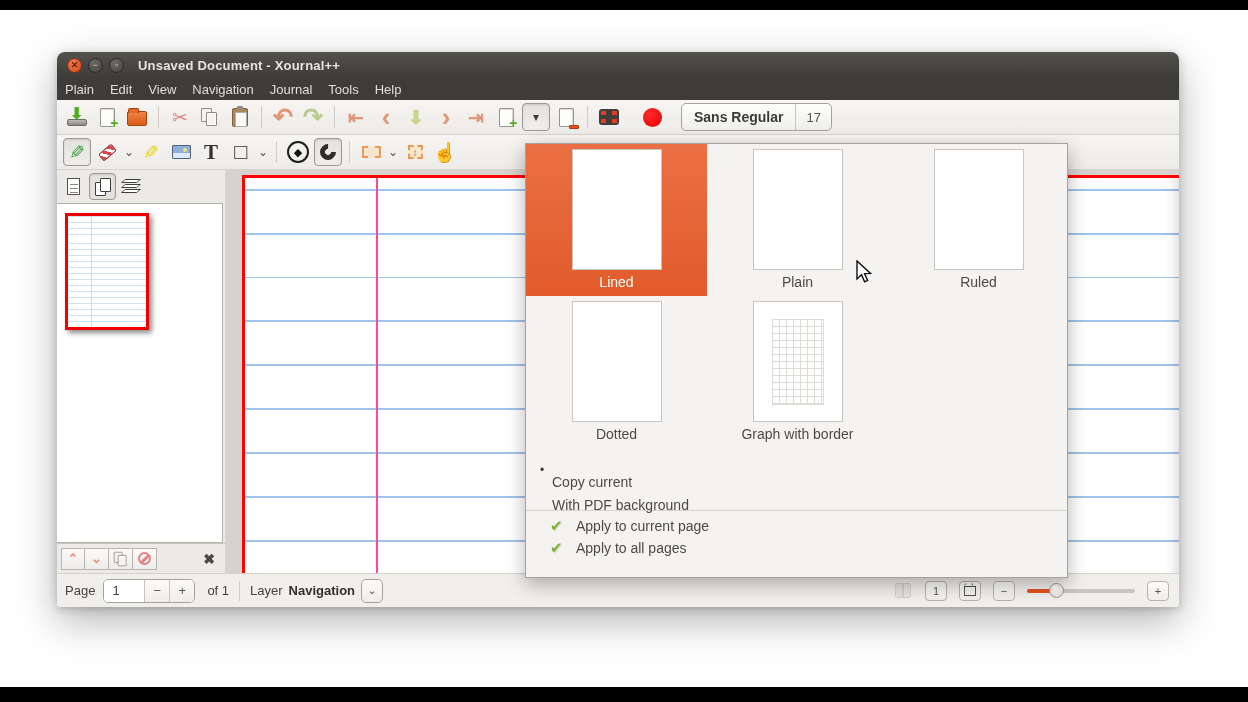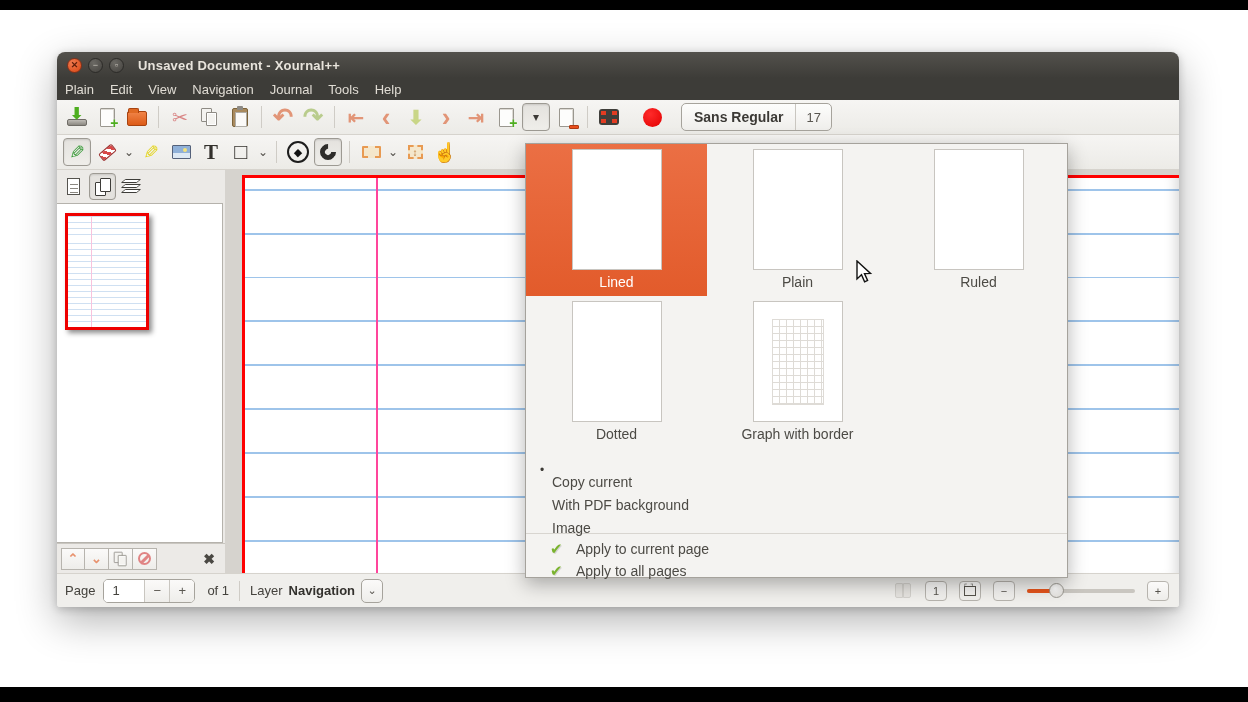--- a/index.html
+++ b/index.html
@@ -425,23 +425,20 @@
     </div>
   </div>
   <div class="opt-list">
     <div class="opt">
       <span class="bullet">•</span>
       <span class="olabel">Copy current</span>
     </div>
     <div class="opt nobullet">
       <span class="olabel">With PDF background</span>
     </div>
-    <div class="opt nobullet">
-      <span class="olabel">Image</span>
-    </div>
   </div>
   <div class="popup-sep"></div>
   <div class="act">
     <span class="check">✔</span>
     <span>Apply to current page</span>
   </div>
   <div class="act">
     <span class="check">✔</span>
     <span>Apply to all pages</span>
   </div>

